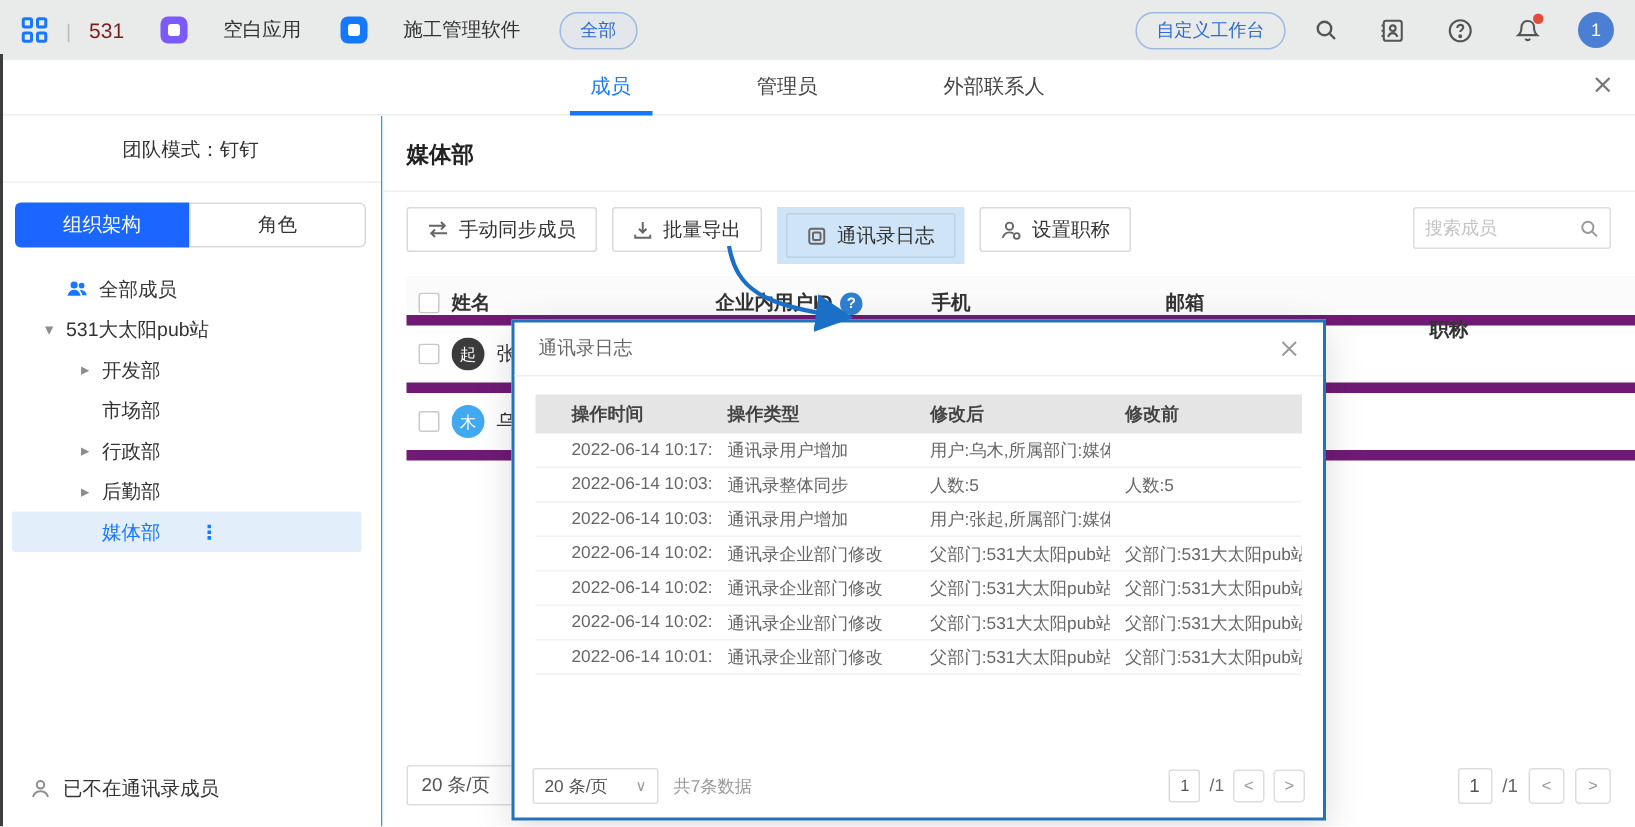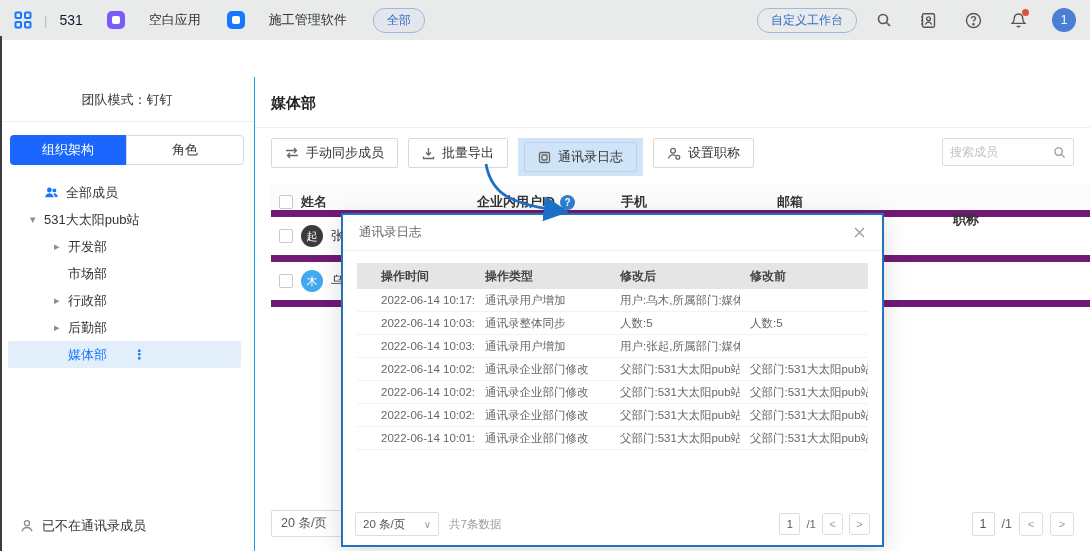--- a/index.html
+++ b/index.html
@@ -6,21 +6,21 @@
   html,body { width:1090px; height:551px; overflow:hidden; }
   body { font-family:"Liberation Sans","DejaVu Sans",sans-serif; font-size:13px; color:#333; background:#fff; position:relative; }
 
   .screen { position:absolute; inset:0; }
   .window-edge { position:absolute; left:0; top:36px; bottom:0; width:2px; background:#3c3c3c; z-index:60; }
 
   
   .topbar { position:absolute; left:0; top:0; right:0; height:40px; background:#e9eaea; display:flex; align-items:center; padding:0 14px; gap:10px; z-index:30; }
   .topbar .grid-icon { color:#1677ff; display:flex; }
   .topbar .vsep { color:#bbb; margin:0 2px; }
-  .topbar .ws-id { color:#0f172a; font-size:14px; margin-right:14px; }
+  .topbar .ws-id { color:#7f1d1d; font-size:14px; margin-right:14px; }
   .app-item { display:flex; align-items:center; gap:24px; margin-right:16px; cursor:pointer; }
   .app-badge { width:18px; height:18px; border-radius:5px; display:flex; align-items:center; justify-content:center; }
   .app-badge .inner { width:8px; height:8px; background:#fff; border-radius:2px; }
   .pill { border:1px solid #9db9e0; border-radius:12px; color:#2f6bce; font-size:12px; padding:3px 13px; background:transparent; cursor:pointer; white-space:nowrap; }
   .topbar .spacer { flex:1; }
   .top-ico { color:#555; margin:0 9px; display:flex; position:relative; cursor:pointer; }
   .top-ico.bell .dot { position:absolute; right:-2px; top:-3px; width:7px; height:7px; border-radius:50%; background:#e34d3b; }
   .top-avatar { width:24px; height:24px; border-radius:50%; background:#4a7fd4; color:#fff; font-size:12px; display:flex; align-items:center; justify-content:center; margin-left:6px; cursor:pointer; }
 
   
@@ -166,20 +166,31 @@
     <span class="top-ico bell">
       <svg width="17" height="17" viewBox="0 0 17 17" fill="none" stroke="currentColor" stroke-width="1.4">
           <path d="M8.5 2c-2.6 0-4.2 1.9-4.2 4.3 0 3-1.2 4.4-2 5.1h12.4c-.8-.7-2-2.1-2-5.1C12.7 3.9 11.1 2 8.5 2z"></path>
           <path d="M7 13.7a1.6 1.6 0 0 0 3 0"></path>
         </svg>
       <span class="dot"></span>
     </span>
     <span class="top-avatar">1</span>
   </header>
 
+  <nav class="tabbar">
+    <span class="tab active">成员</span>
+    <span class="tab">管理员</span>
+    <span class="tab">外部联系人</span>
+    <span class="tab-close">
+      <svg width="15" height="15" viewBox="0 0 15 15" stroke="currentColor" stroke-width="1.5">
+          <line x1="3" y1="3" x2="12" y2="12"></line>
+          <line x1="12" y1="3" x2="3" y2="12"></line>
+        </svg>
+    </span>
+  </nav>
 
   <div class="content">
 
     <aside class="sidebar">
       <div class="team-mode">团队模式：钉钉</div>
       <div class="seg">
         <div class="seg-btn active">组织架构</div>
         <div class="seg-btn plain">角色</div>
       </div>
       <div class="tree">

